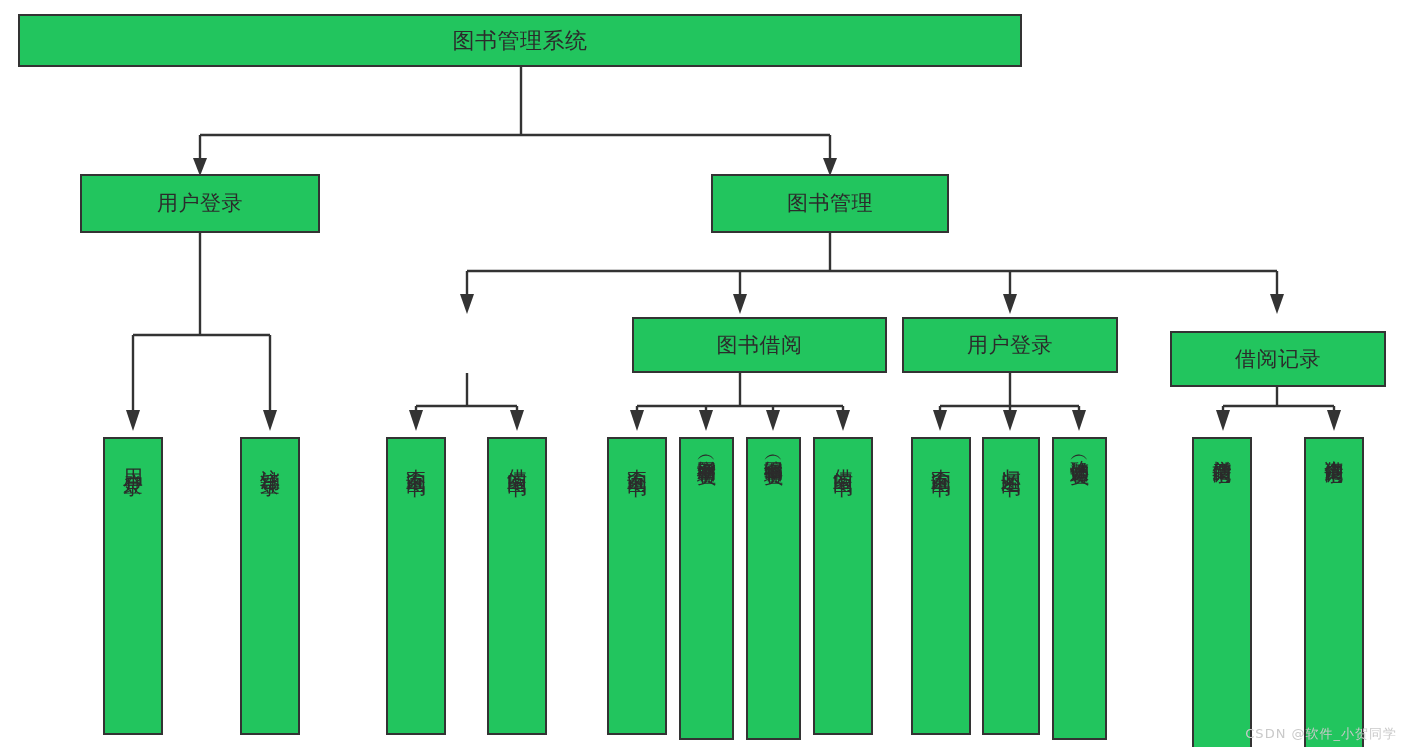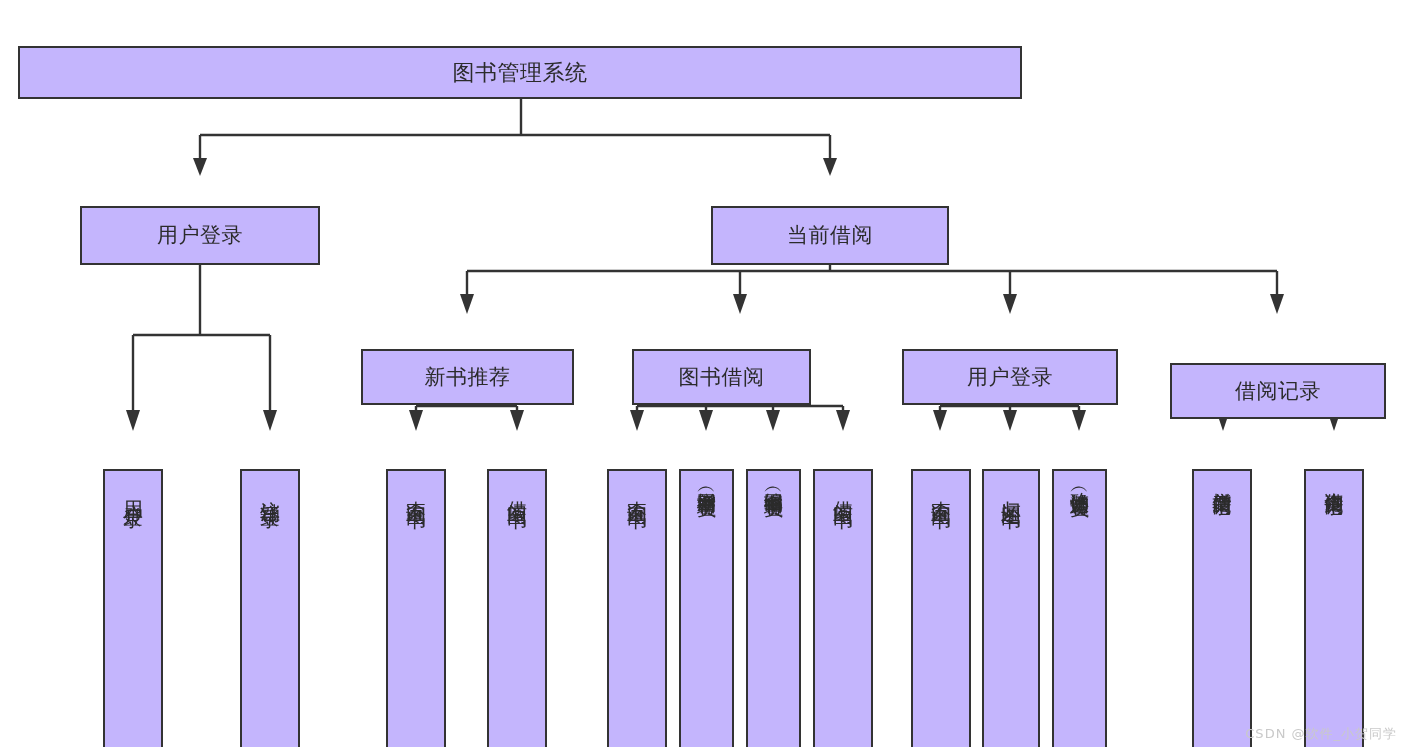--- a/index.html
+++ b/index.html
@@ -9,27 +9,26 @@
     position:relative;
     width:1405px;
     height:747px;
     background:#ffffff;
     overflow:hidden;
   }
   
   .node{
     position:absolute;
     box-sizing:border-box;
-    background:#c4b5fd;
+    background:#22c55e;
     border:2px solid #333333;
     display:flex;
     align-items:center;
     justify-content:center;
     color:#2b2b2b;
-    margin-top:32px;
   }
   .node .label{
     display:block;
     text-align:center;
     line-height:1.18;
     white-space:nowrap;
     color:#2b2b2b;
   }
   
   .node.horiz .label{
@@ -151,27 +150,24 @@
   </svg>
 
   <div class="node root horiz" style="left:18px;top:14px;width:1004px;height:53px;">
     <span class="label">图书管理系统</span>
   </div>
 
   <div class="node horiz" style="left:80px;top:174px;width:240px;height:59px;">
     <span class="label">用户登录</span>
   </div>
   <div class="node horiz" style="left:711px;top:174px;width:238px;height:59px;">
-    <span class="label">当前借阅</span>
-  </div>
-
-  <div class="node horiz" style="left:361px;top:317px;width:213px;height:56px;">
-    <span class="label">新书推荐</span>
-  </div>
-  <div class="node horiz" style="left:632px;top:317px;width:179px;height:56px;">
+    <span class="label">图书管理</span>
+  </div>
+
+  <div class="node horiz" style="left:632px;top:317px;width:255px;height:56px;">
     <span class="label">图书借阅</span>
   </div>
   <div class="node horiz" style="left:902px;top:317px;width:216px;height:56px;">
     <span class="label">用户登录</span>
   </div>
   <div class="node horiz" style="left:1170px;top:331px;width:216px;height:56px;">
     <span class="label">借阅记录</span>
   </div>
 
   <div class="node leaf" style="left:103px;top:437px;width:60px;height:298px;">

